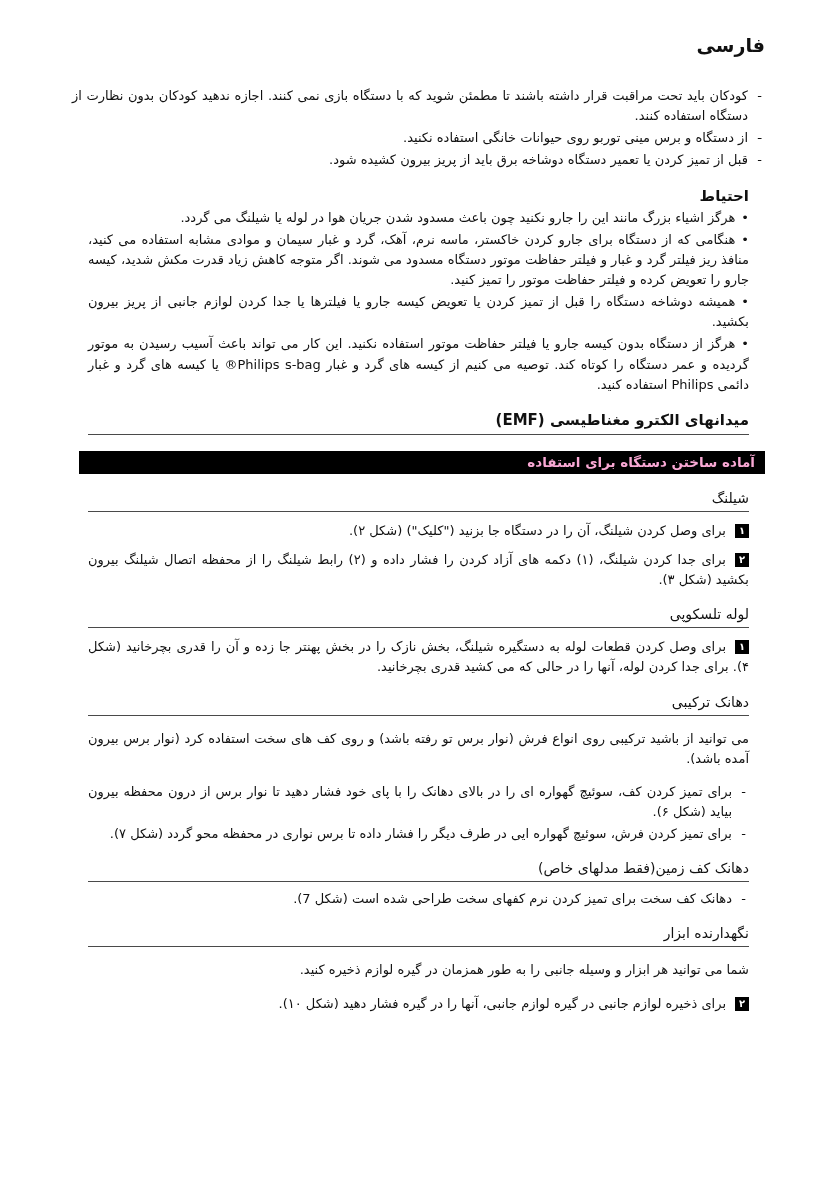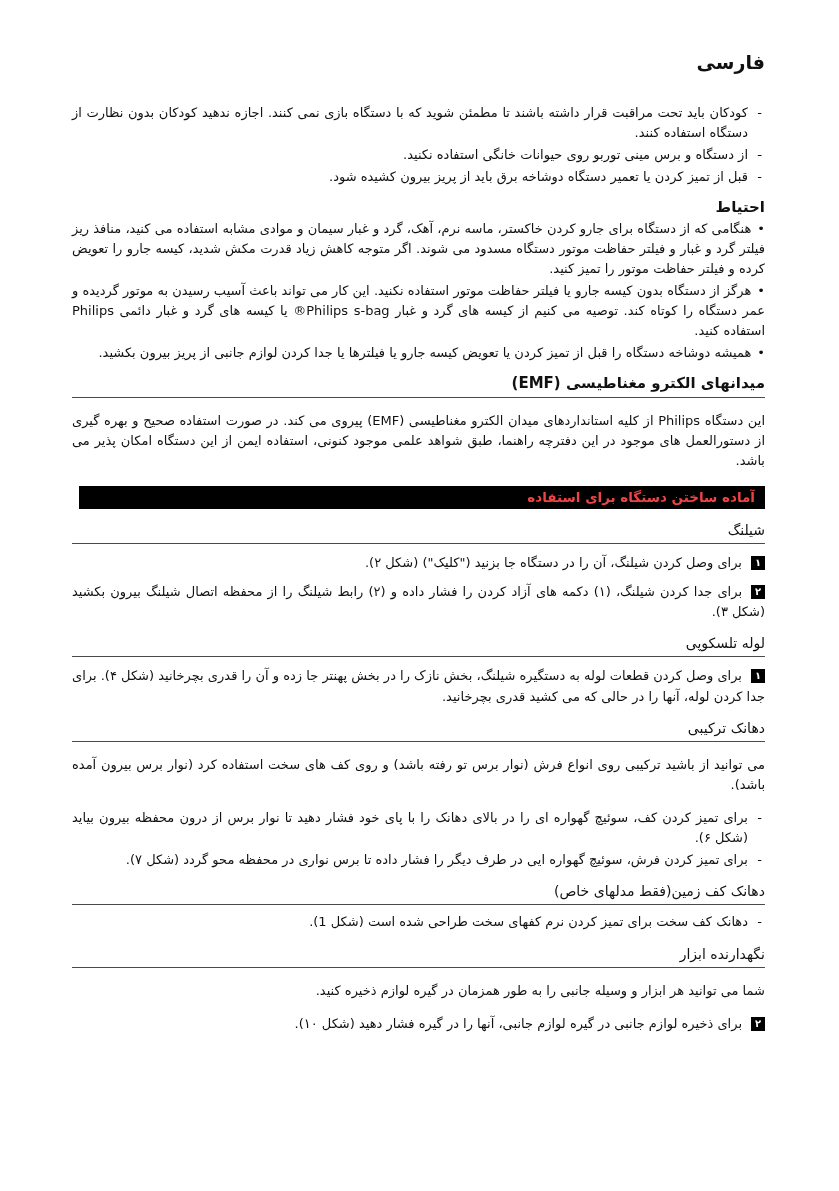--- a/index.html
+++ b/index.html
@@ -7,21 +7,21 @@
     background: #ffffff;
   }
   body {
     width: 839px; height: 1191px;
     overflow: hidden;
     font-family: "DejaVu Sans", sans-serif;
   }
   .page {
     box-sizing: border-box;
     width: 839px; height: 1191px;
-    padding: 51px 74px 16px 72px;
+    padding: 34px 74px 16px 72px;
     direction: rtl;
     color: #111;
     font-size: 13px;
   }
   .title {
     font-size: 19px;
     font-weight: 700;
     margin: 0 0 30px 0;
     text-align: right;
   }
@@ -47,41 +47,41 @@
     margin: 13px 0 0 0;
   }
   .rule {
     border: none;
     border-bottom: 1px solid #4a4a4a;
     height: 0;
     margin: 5px 0 7px 0;
   }
   .banner {
     background: #000000;
-    color: #ef4444;
+    color: #f9a8d4;
     font-weight: 700;
     font-size: 13.5px;
     line-height: 21px;
     padding: 1px 10px;
     margin: 15px 0 4px 7px;
   }
   .step { margin: 9px 0; }
   .step-num {
     display: inline-block;
     width: 14px; height: 14px;
     background: #000;
     color: #fff;
     font-size: 10px;
     font-weight: 700;
     line-height: 14px;
     text-align: center;
     margin-left: 9px;
     vertical-align: 1px;
   }
-  .section { margin: 0; }
+  .section { margin: 16px; }
 </style>
 </head>
 <body>
 
 <div class="page">
 
   <h1 class="title">فارسی</h1>
 
   <ul>
     <li class="li li-hang">
@@ -98,35 +98,37 @@
     <li class="li li-hang">
       <span class="marker">-</span>
       <span>قبل از تمیز کردن یا تعمیر دستگاه دوشاخه برق باید از پریز بیرون کشیده شود.</span>
     </li>
   </ul>
 
   <div class="section">
     <h2 class="h2">احتیاط</h2>
     <ul>
       <li class="li li-flow">
+        <span class="marker">•</span><span>هرگز اشیاء بزرگ مانند این را جارو نکنید چون باعث مسدود شدن جریان هوا در لوله یا شیلنگ می گردد.</span>
+      </li>
+      <li class="li li-flow">
         <span class="marker">•</span><span>هنگامی که از دستگاه برای جارو کردن خاکستر، ماسه نرم، آهک، گرد و غبار سیمان و موادی مشابه استفاده می کنید، منافذ ریز فیلتر گرد و غبار و فیلتر حفاظت موتور دستگاه مسدود می شوند. اگر متوجه کاهش زیاد قدرت مکش شدید، کیسه جارو را تعویض کرده و فیلتر حفاظت موتور را تمیز کنید.</span>
       </li>
       <li class="li li-flow">
-        <span class="marker">•</span><span>هرگز از دستگاه بدون کیسه جارو یا فیلتر حفاظت موتور استفاده نکنید. این کار می تواند باعث آسیب رسیدن به موتور گردیده و عمر دستگاه را کوتاه کند. توصیه می کنیم از کیسه های گرد و غبار Philips s-bag® یا کیسه های گرد و غبار دائمی Philips استفاده کنید.</span>
+        <span class="marker">•</span><span>همیشه دوشاخه دستگاه را قبل از تمیز کردن یا تعویض کیسه جارو یا فیلترها یا جدا کردن لوازم جانبی از پریز بیرون بکشید.</span>
       </li>
       <li class="li li-flow">
-        <span class="marker">•</span><span>همیشه دوشاخه دستگاه را قبل از تمیز کردن یا تعویض کیسه جارو یا فیلترها یا جدا کردن لوازم جانبی از پریز بیرون بکشید.</span>
+        <span class="marker">•</span><span>هرگز از دستگاه بدون کیسه جارو یا فیلتر حفاظت موتور استفاده نکنید. این کار می تواند باعث آسیب رسیدن به موتور گردیده و عمر دستگاه را کوتاه کند. توصیه می کنیم از کیسه های گرد و غبار Philips s-bag® یا کیسه های گرد و غبار دائمی Philips استفاده کنید.</span>
       </li>
     </ul>
   </div>
 
   <div class="section">
     <h2 class="h2">میدانهای الکترو مغناطیسی (EMF)</h2>
     <div class="rule"></div>
-    <p class="para">این دستگاه Philips از کلیه استانداردهای میدان الکترو مغناطیسی (EMF) پیروی می کند. در صورت استفاده صحیح و بهره گیری از دستورالعمل های موجود در این دفترچه راهنما، طبق شواهد علمی موجود کنونی، استفاده ایمن از این دستگاه امکان پذیر می باشد.</p>
   </div>
 
   <div class="banner">آماده ساختن دستگاه برای استفاده</div>
 
   <div class="section">
     <h3 class="h3">شیلنگ</h3>
     <div class="rule"></div>
     <div class="step">
       <span class="step-num">۱</span><span>برای وصل کردن شیلنگ، آن را در دستگاه جا بزنید ("کلیک") (شکل ۲).</span>
     </div>
@@ -158,21 +160,21 @@
       </li>
     </ul>
   </div>
 
   <div class="section">
     <h3 class="h3">دهانک کف زمین(فقط مدلهای خاص)</h3>
     <div class="rule"></div>
     <ul>
       <li class="li li-hang">
         <span class="marker">-</span>
-        <span>دهانک کف سخت برای تمیز کردن نرم کفهای سخت طراحی شده است (شکل 1).</span>
+        <span>دهانک کف سخت برای تمیز کردن نرم کفهای سخت طراحی شده است (شکل 7).</span>
       </li>
     </ul>
   </div>
 
   <div class="section">
     <h3 class="h3">نگهدارنده ابزار</h3>
     <div class="rule"></div>
     <p class="para">شما می توانید هر ابزار و وسیله جانبی را به طور همزمان در گیره لوازم ذخیره کنید.</p>
     <div class="step">
       <span class="step-num">۲</span><span>برای ذخیره لوازم جانبی در گیره لوازم جانبی، آنها را در گیره فشار دهید (شکل ۱۰).</span>

